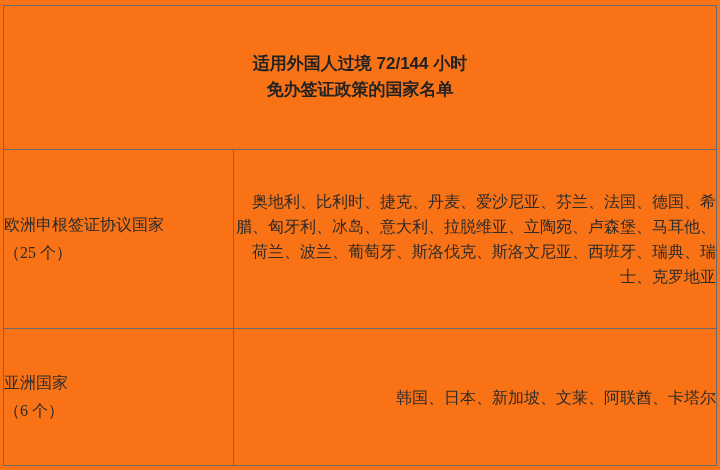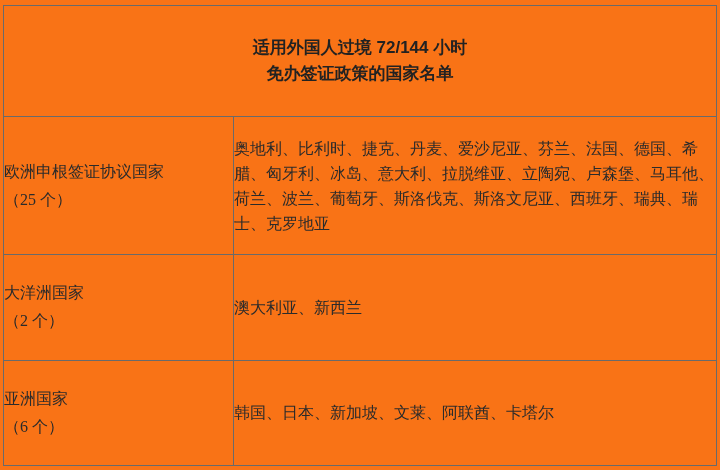--- a/index.html
+++ b/index.html
@@ -44,21 +44,21 @@
   .cat-cell {
     text-align: left;
     font-size: 16px;
     line-height: 28px;
     color: #2b2b2b;
   }
   .list-cell {
     font-size: 16px;
     line-height: 25px;
     padding: 4px 10px 4px 12px;
-    text-align: left;
+    text-align: right;
     color: #2b2b2b;
   }
   tr.country-row { height: 77px; }
 </style>
 </head>
 <body>
 
 <div class="page">
   <table class="visa-table">
     <colgroup>
@@ -76,27 +76,20 @@
       <tr class="country-row">
         <td class="cat-cell">
           <div>欧洲申根签证协议国家</div>
           <div>（25 个）</div>
         </td>
         <td class="list-cell">奥地利、比利时、捷克、丹麦、爱沙尼亚、芬兰、法国、德国、希腊、匈牙利、冰岛、意大利、拉脱维亚、立陶宛、卢森堡、马耳他、荷兰、波兰、葡萄牙、斯洛伐克、斯洛文尼亚、西班牙、瑞典、瑞士、克罗地亚</td>
       </tr>
 
 
 
-      <tr class="country-row">
-        <td class="cat-cell">
-          <div>大洋洲国家</div>
-          <div>（2 个）</div>
-        </td>
-        <td class="list-cell">澳大利亚、新西兰</td>
-      </tr>
 
       <tr class="country-row">
         <td class="cat-cell">
           <div>亚洲国家</div>
           <div>（6 个）</div>
         </td>
         <td class="list-cell">韩国、日本、新加坡、文莱、阿联酋、卡塔尔</td>
       </tr>
     </tbody>
   </table>

